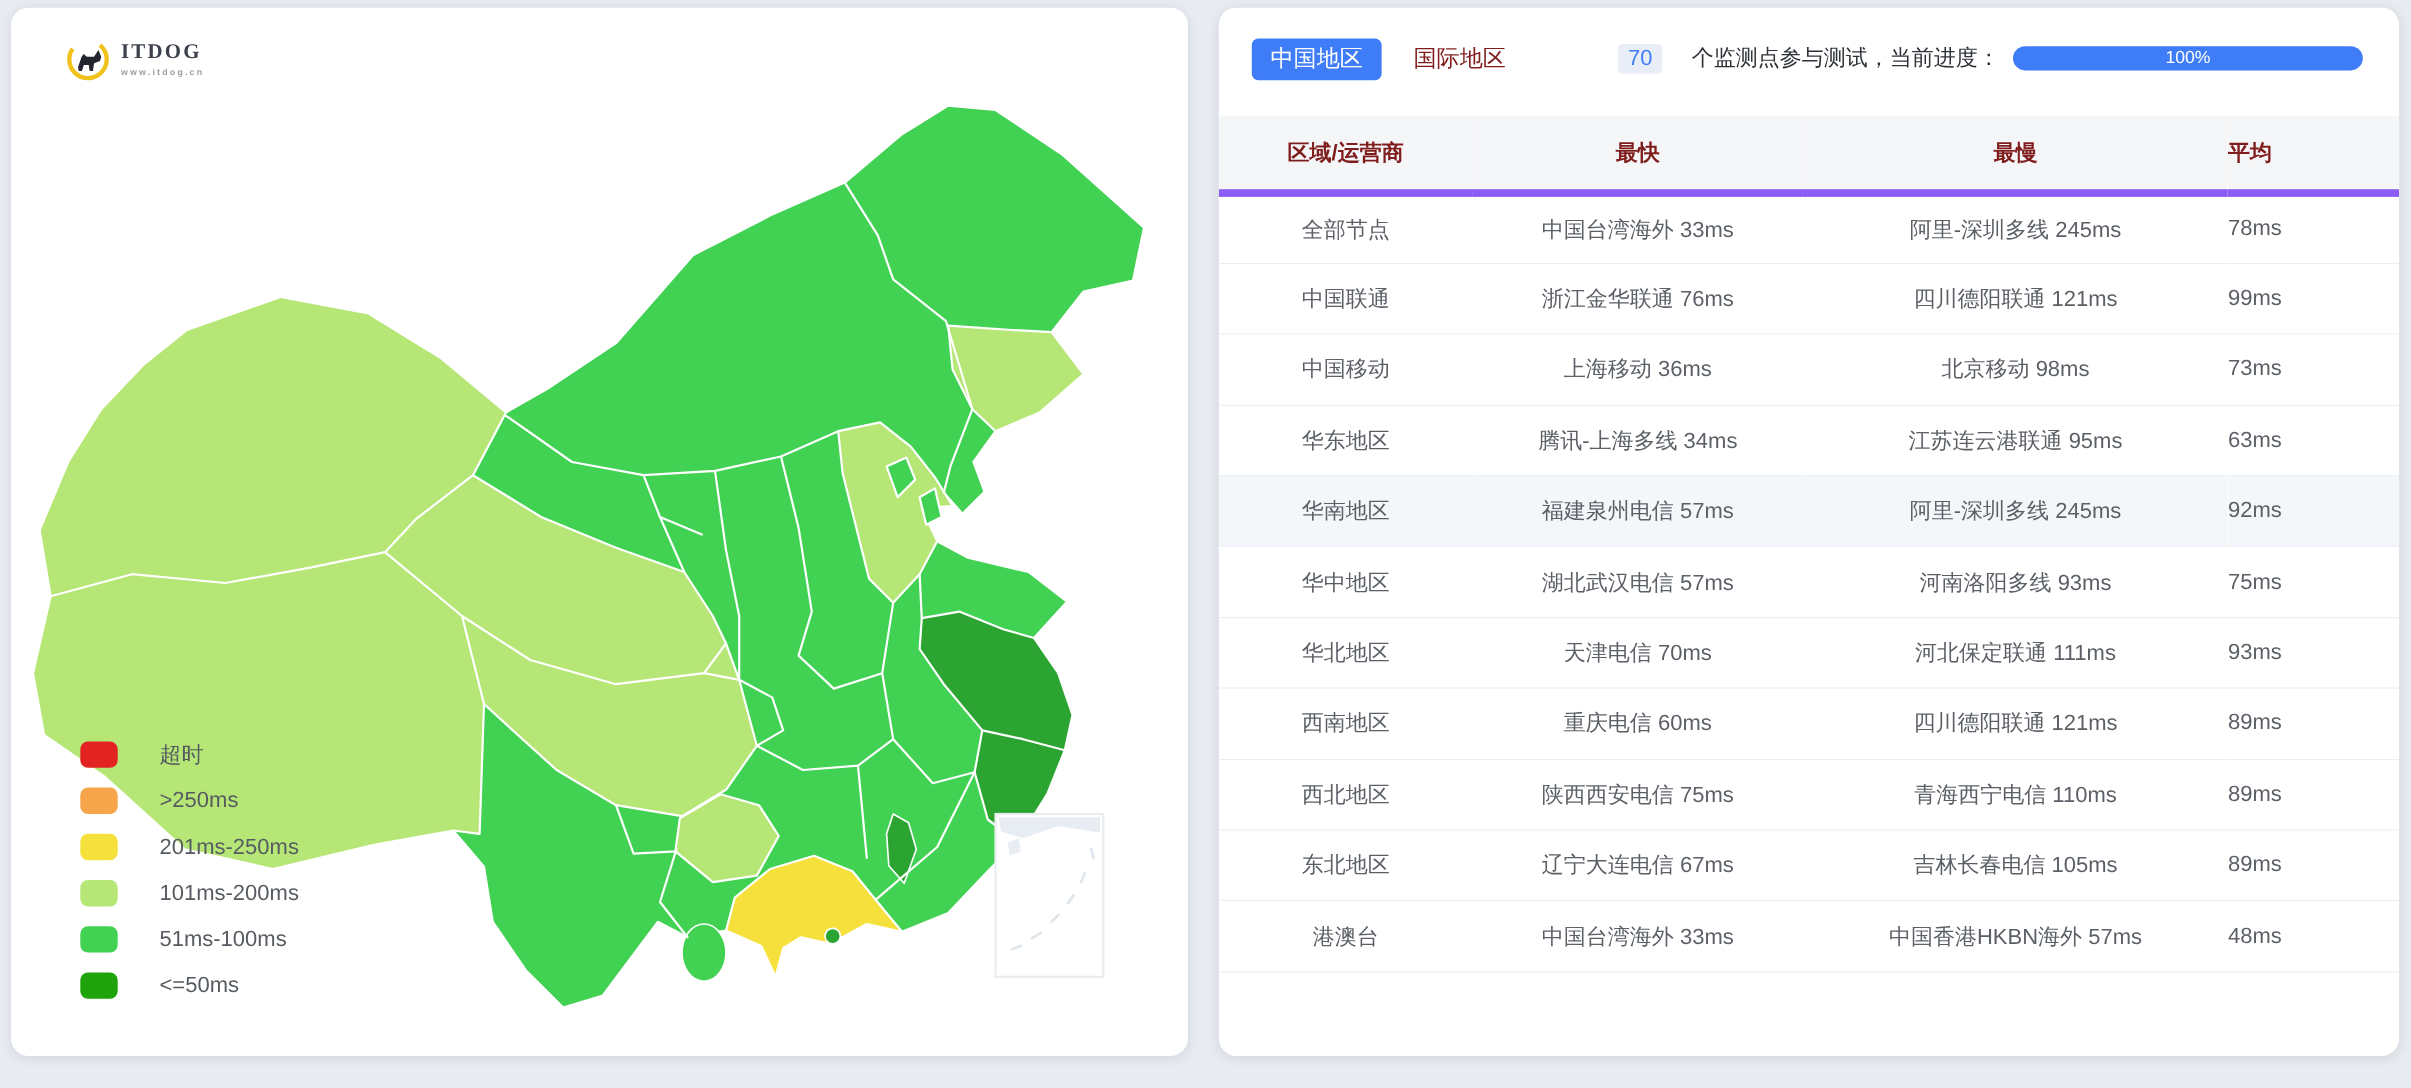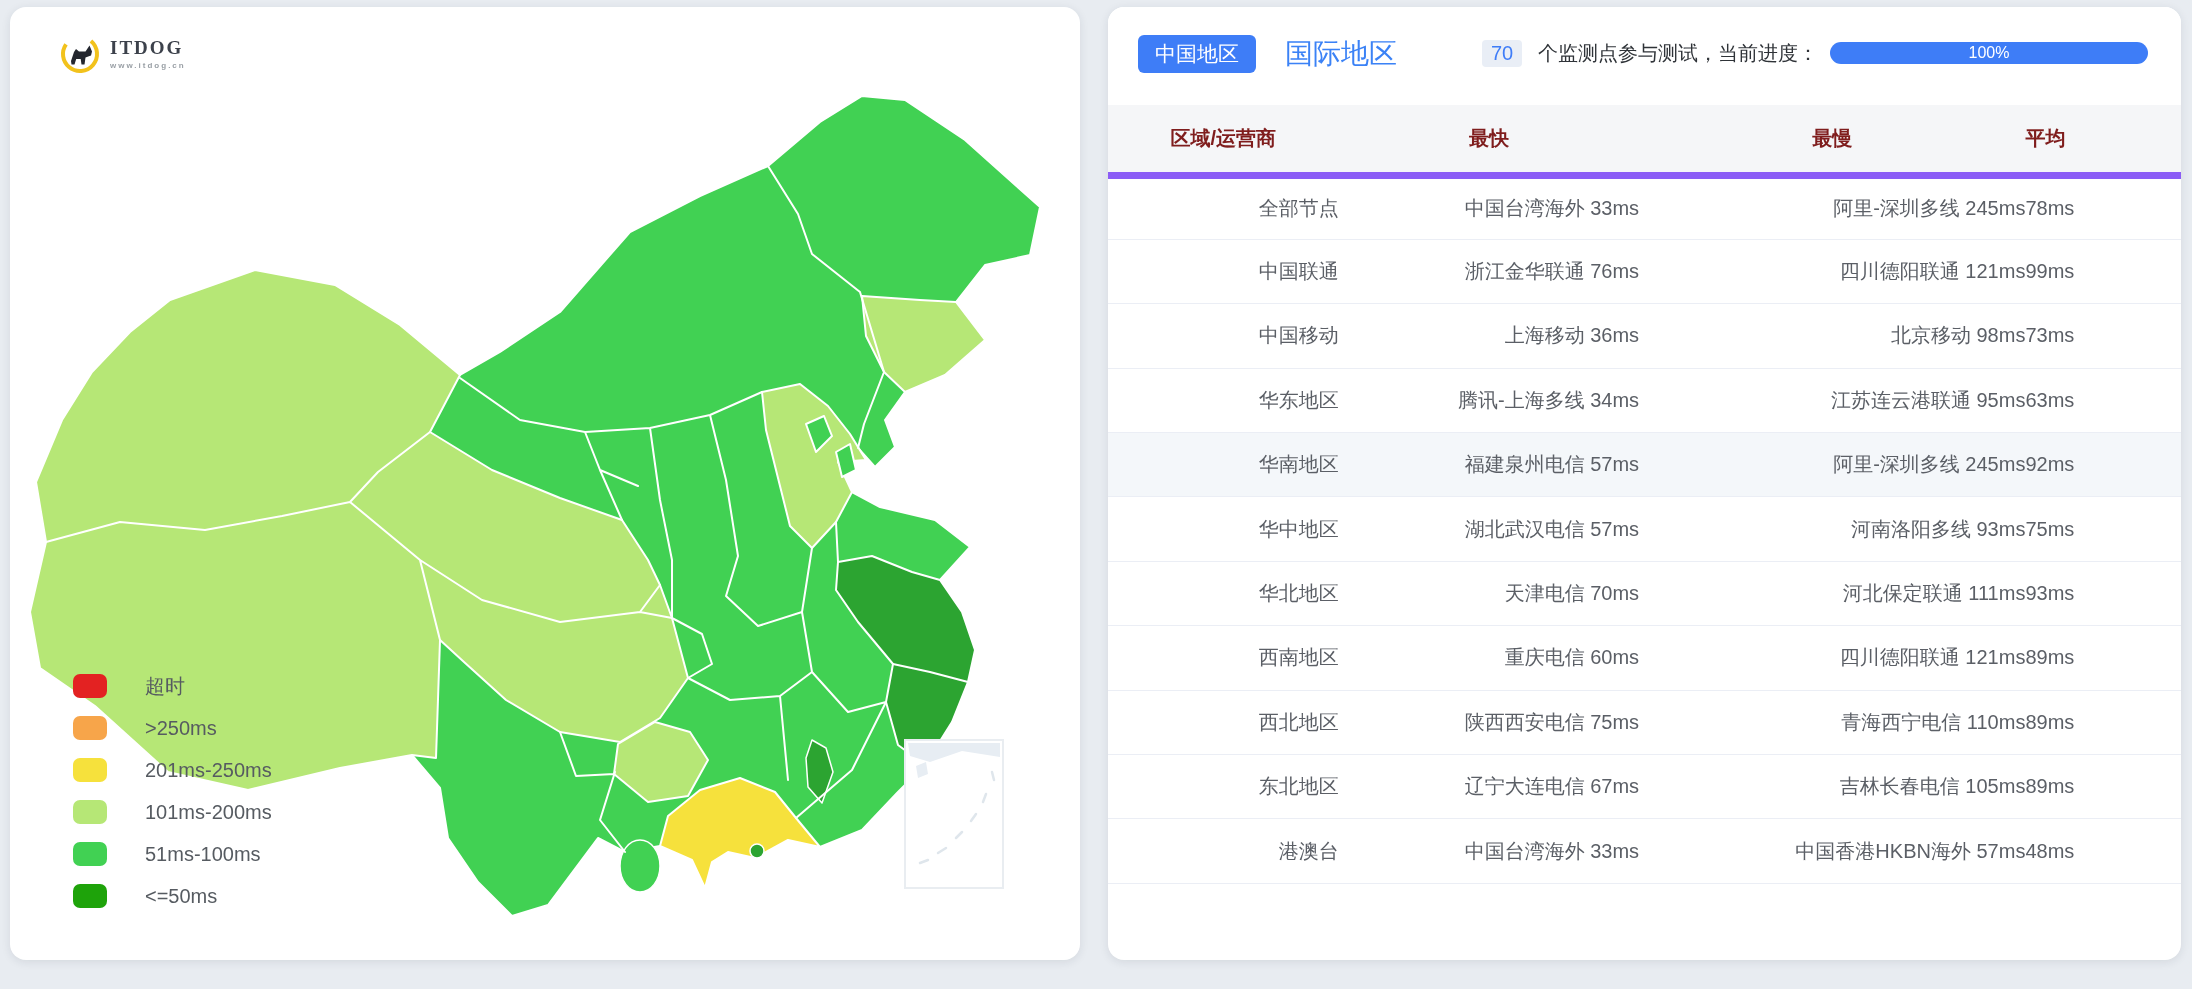--- a/index.html
+++ b/index.html
@@ -35,44 +35,44 @@
 
   
   .topbar { position:relative; height:98px; background:#fff;padding-left:12px; }
   .tab-active {
     position:absolute; left:30px; top:28px; height:38px; line-height:38px;
     padding:0 17px; background:#3e7df7; color:#fff; font-size:21px;
     border-radius:6px; cursor:pointer;
   }
   .tab-inactive {
     position:absolute; left:167px; top:28px; height:38px; line-height:38px;
-    padding:0 10px; color:#3b82f6; font-size:28px; cursor:pointer;
+    padding:0 10px; color:#7f1d1d; font-size:21px; cursor:pointer;
   }
   .count-badge {
-    position:absolute; left:374px; top:33px; height:27px; line-height:27px;
+    position:absolute; left:363px; top:33px; height:27px; line-height:27px;
     padding:0 9px; background:#e9eef6; color:#3f7df8; font-size:20px; border-radius:4px;
   }
   .status-text {
     position:absolute; left:430px; top:33px; height:27px; line-height:27px;
     color:#2f3338; font-size:20px;
   }
   .progress {
     position:absolute; right:33px; top:35px; width:318px; height:22px;
     background:#3e7df7; border-radius:11px; text-align:center;
   }
   .progress span { color:#fff; font-size:16px; line-height:22px; }
 
   
   table { width:100%; border-collapse:collapse; table-layout:fixed; }
   thead th {
     height:70px; background:#f5f6f8; color:#7f1d1d; font-size:20px; font-weight:bold;
     text-align:center; border-bottom:7px solid #8b5cf6;
   }
   tbody td {
-    height:64.4px; font-size:20px; color:#5b5f66; text-align:right;
+    height:64.4px; font-size:20px; color:#5b5f66; text-align:center;
     border-bottom:1px solid #ebeef5; background:#fff;
     overflow:hidden; white-space:nowrap;
   }
   th:last-child, td:last-child { text-align:left; }
   tr.hover td { background:#f4f7fa; }
 </style>
 </head>
 <body>
 
 <div class="card" id="map-card">

